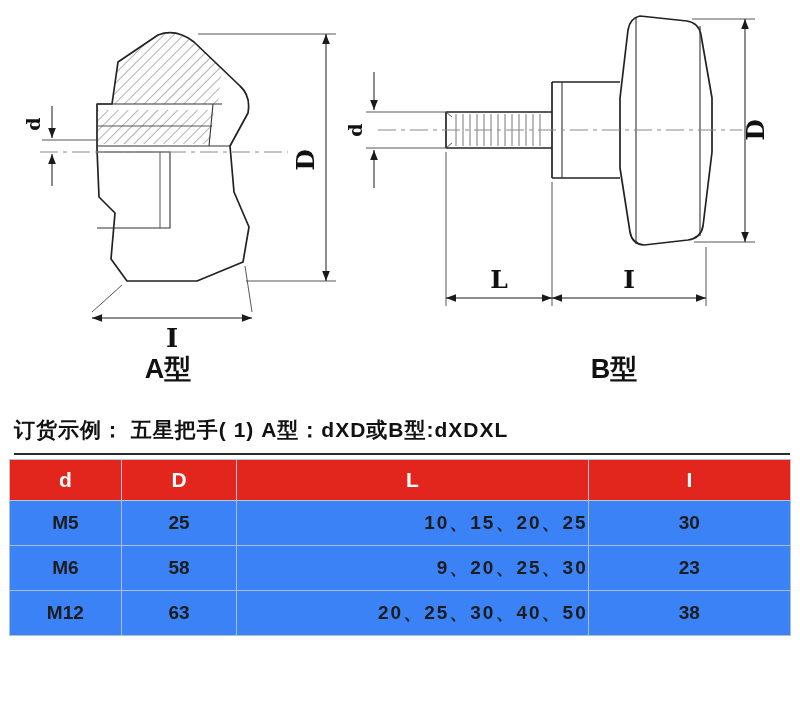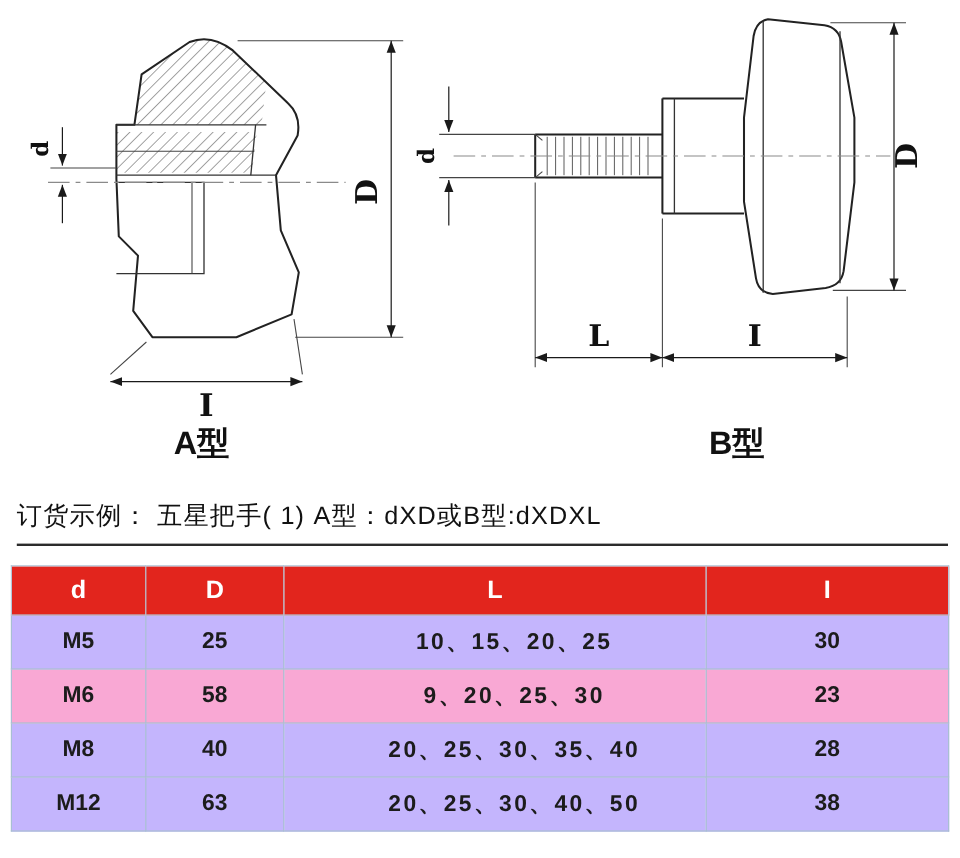--- a/index.html
+++ b/index.html
@@ -1,24 +1,24 @@
 <!DOCTYPE html>
 <html><head>
 <meta charset="utf-8">
 <style>
   html,body{margin:0;padding:0;}
   body{width:800px;height:715px;background:#fff;font-family:"Liberation Sans",sans-serif;color:#111;}
   .page{width:800px;height:715px;overflow:hidden;position:relative;background:#fff;}
   .drawings{display:block;}
-  .order-line{margin:16px 10px 16px 14px;padding-bottom:9px;font-size:21px;font-weight:normal;letter-spacing:1px;border-bottom:2px solid #2b2b2b;}
+  .order-line{margin:16px 10px 4px 14px;padding-bottom:9px;font-size:21px;font-weight:bold;letter-spacing:1px;border-bottom:2px solid #2b2b2b;}
   table.spec{width:782px;margin:0 auto;border-collapse:collapse;table-layout:fixed;}
   .spec th{background:#e2251d;color:#fff;font-size:21px;font-weight:bold;padding:8px 0;border:1px solid #b3c6d8;}
-  .spec td{font-size:19px;font-weight:bold;color:#1c1c1c;text-align:center;padding:9px 0;border:1px solid #a9bfd2;background:#c4b5fd;}
-  .spec tr.alt td{background:#f9a8d4;}
-  .spec td.lcol{text-align:center;padding-left:32px;letter-spacing:2px;}
+  .spec td{font-size:19px;font-weight:bold;color:#1c1c1c;text-align:center;padding:9px 0;border:1px solid #a9bfd2;background:#3b82f6;}
+  .spec tr.alt td{background:#3b82f6;}
+  .spec td.lcol{text-align:right;padding-left:32px;letter-spacing:2px;}
   svg text{font-family:"DejaVu Serif",serif;font-weight:bold;fill:#111;}
   svg text.caption{font-family:"Liberation Sans",sans-serif;font-weight:bold;}
   svg .outline{fill:none;stroke:#222;stroke-width:1.7;stroke-linejoin:round;}
   svg .inner{fill:none;stroke:#333;stroke-width:1.1;}
   svg .thin{fill:none;stroke:#444;stroke-width:0.9;}
   svg .dim{fill:none;stroke:#1a1a1a;stroke-width:1;}
   svg .cl{fill:none;stroke:#8a8a8a;stroke-width:1;stroke-dasharray:18 5 4 5;}
   svg .hatched{fill:url(#hatch);stroke:none;}
 </style>
 </head>
@@ -152,26 +152,20 @@
         <td class="lcol">10、15、20、25</td>
         <td>30</td>
       </tr>
       <tr class="alt">
         <td>M6</td>
         <td>58</td>
         <td class="lcol">9、20、25、30</td>
         <td>23</td>
       </tr>
       <tr>
-        <td>M8</td>
-        <td>40</td>
-        <td class="lcol">20、25、30、35、40</td>
-        <td>28</td>
-      </tr>
-      <tr>
         <td>M12</td>
         <td>63</td>
         <td class="lcol">20、25、30、40、50</td>
         <td>38</td>
       </tr>
     </tbody>
   </table>
 </div>
 
 </body></html>

